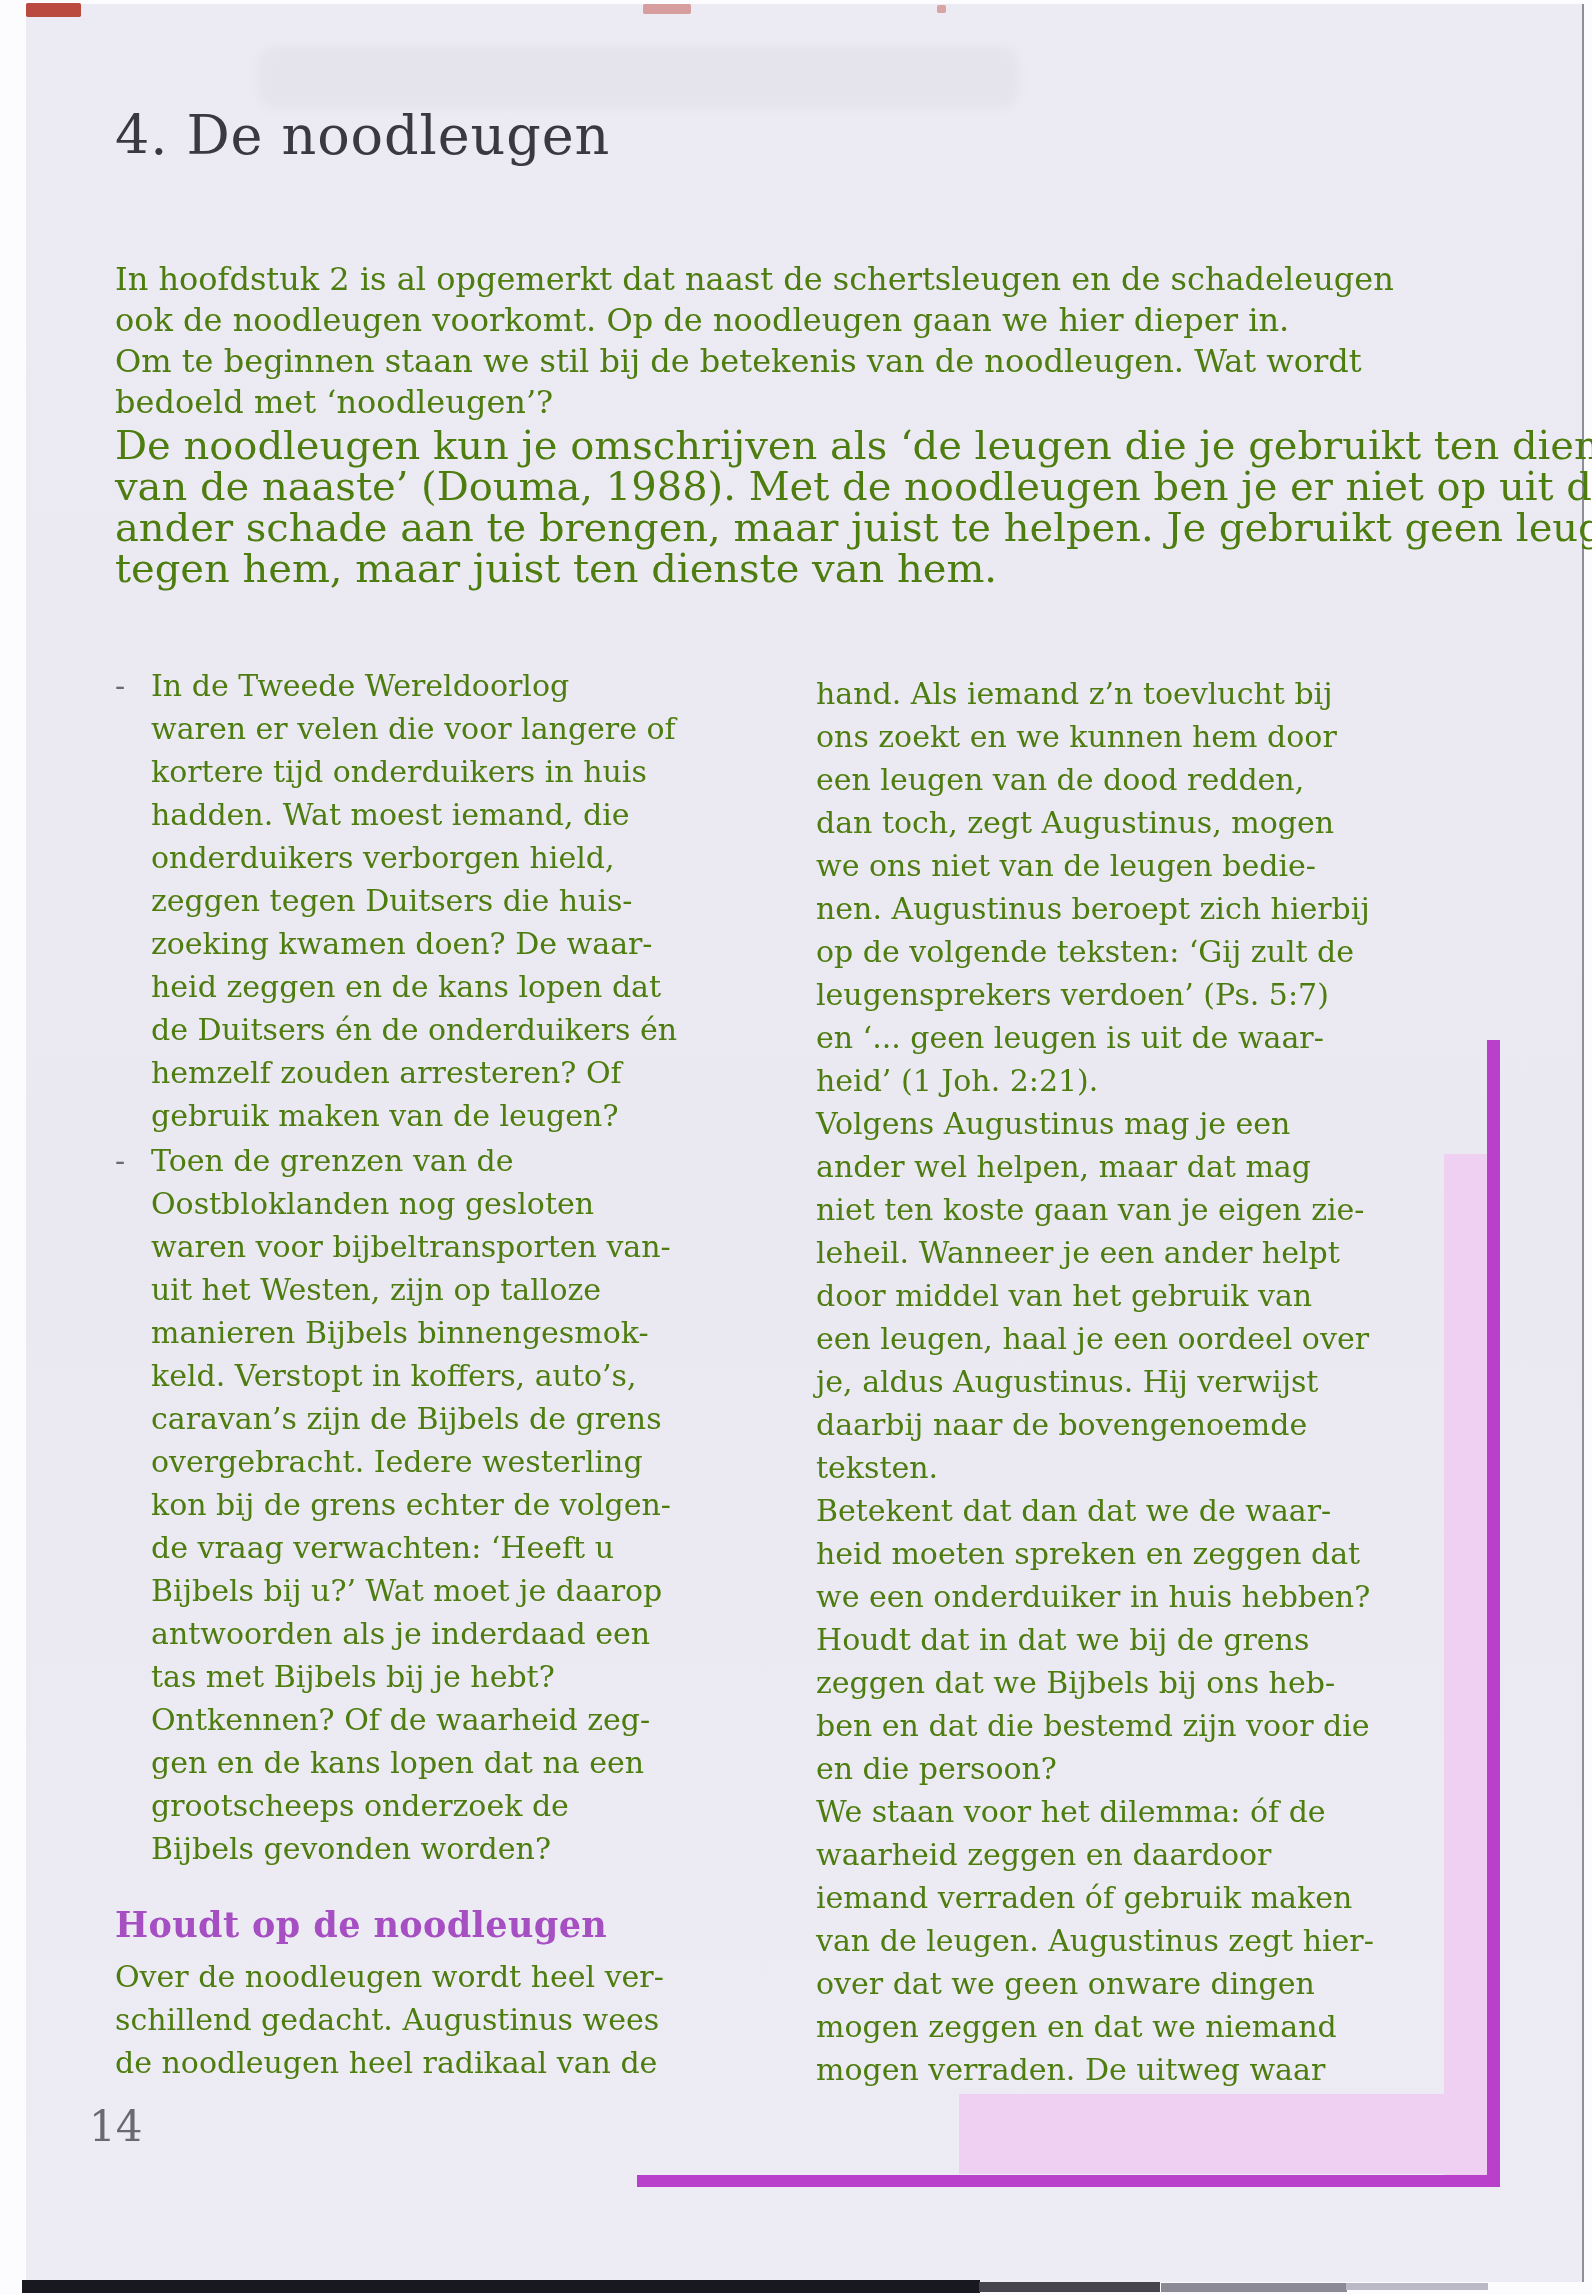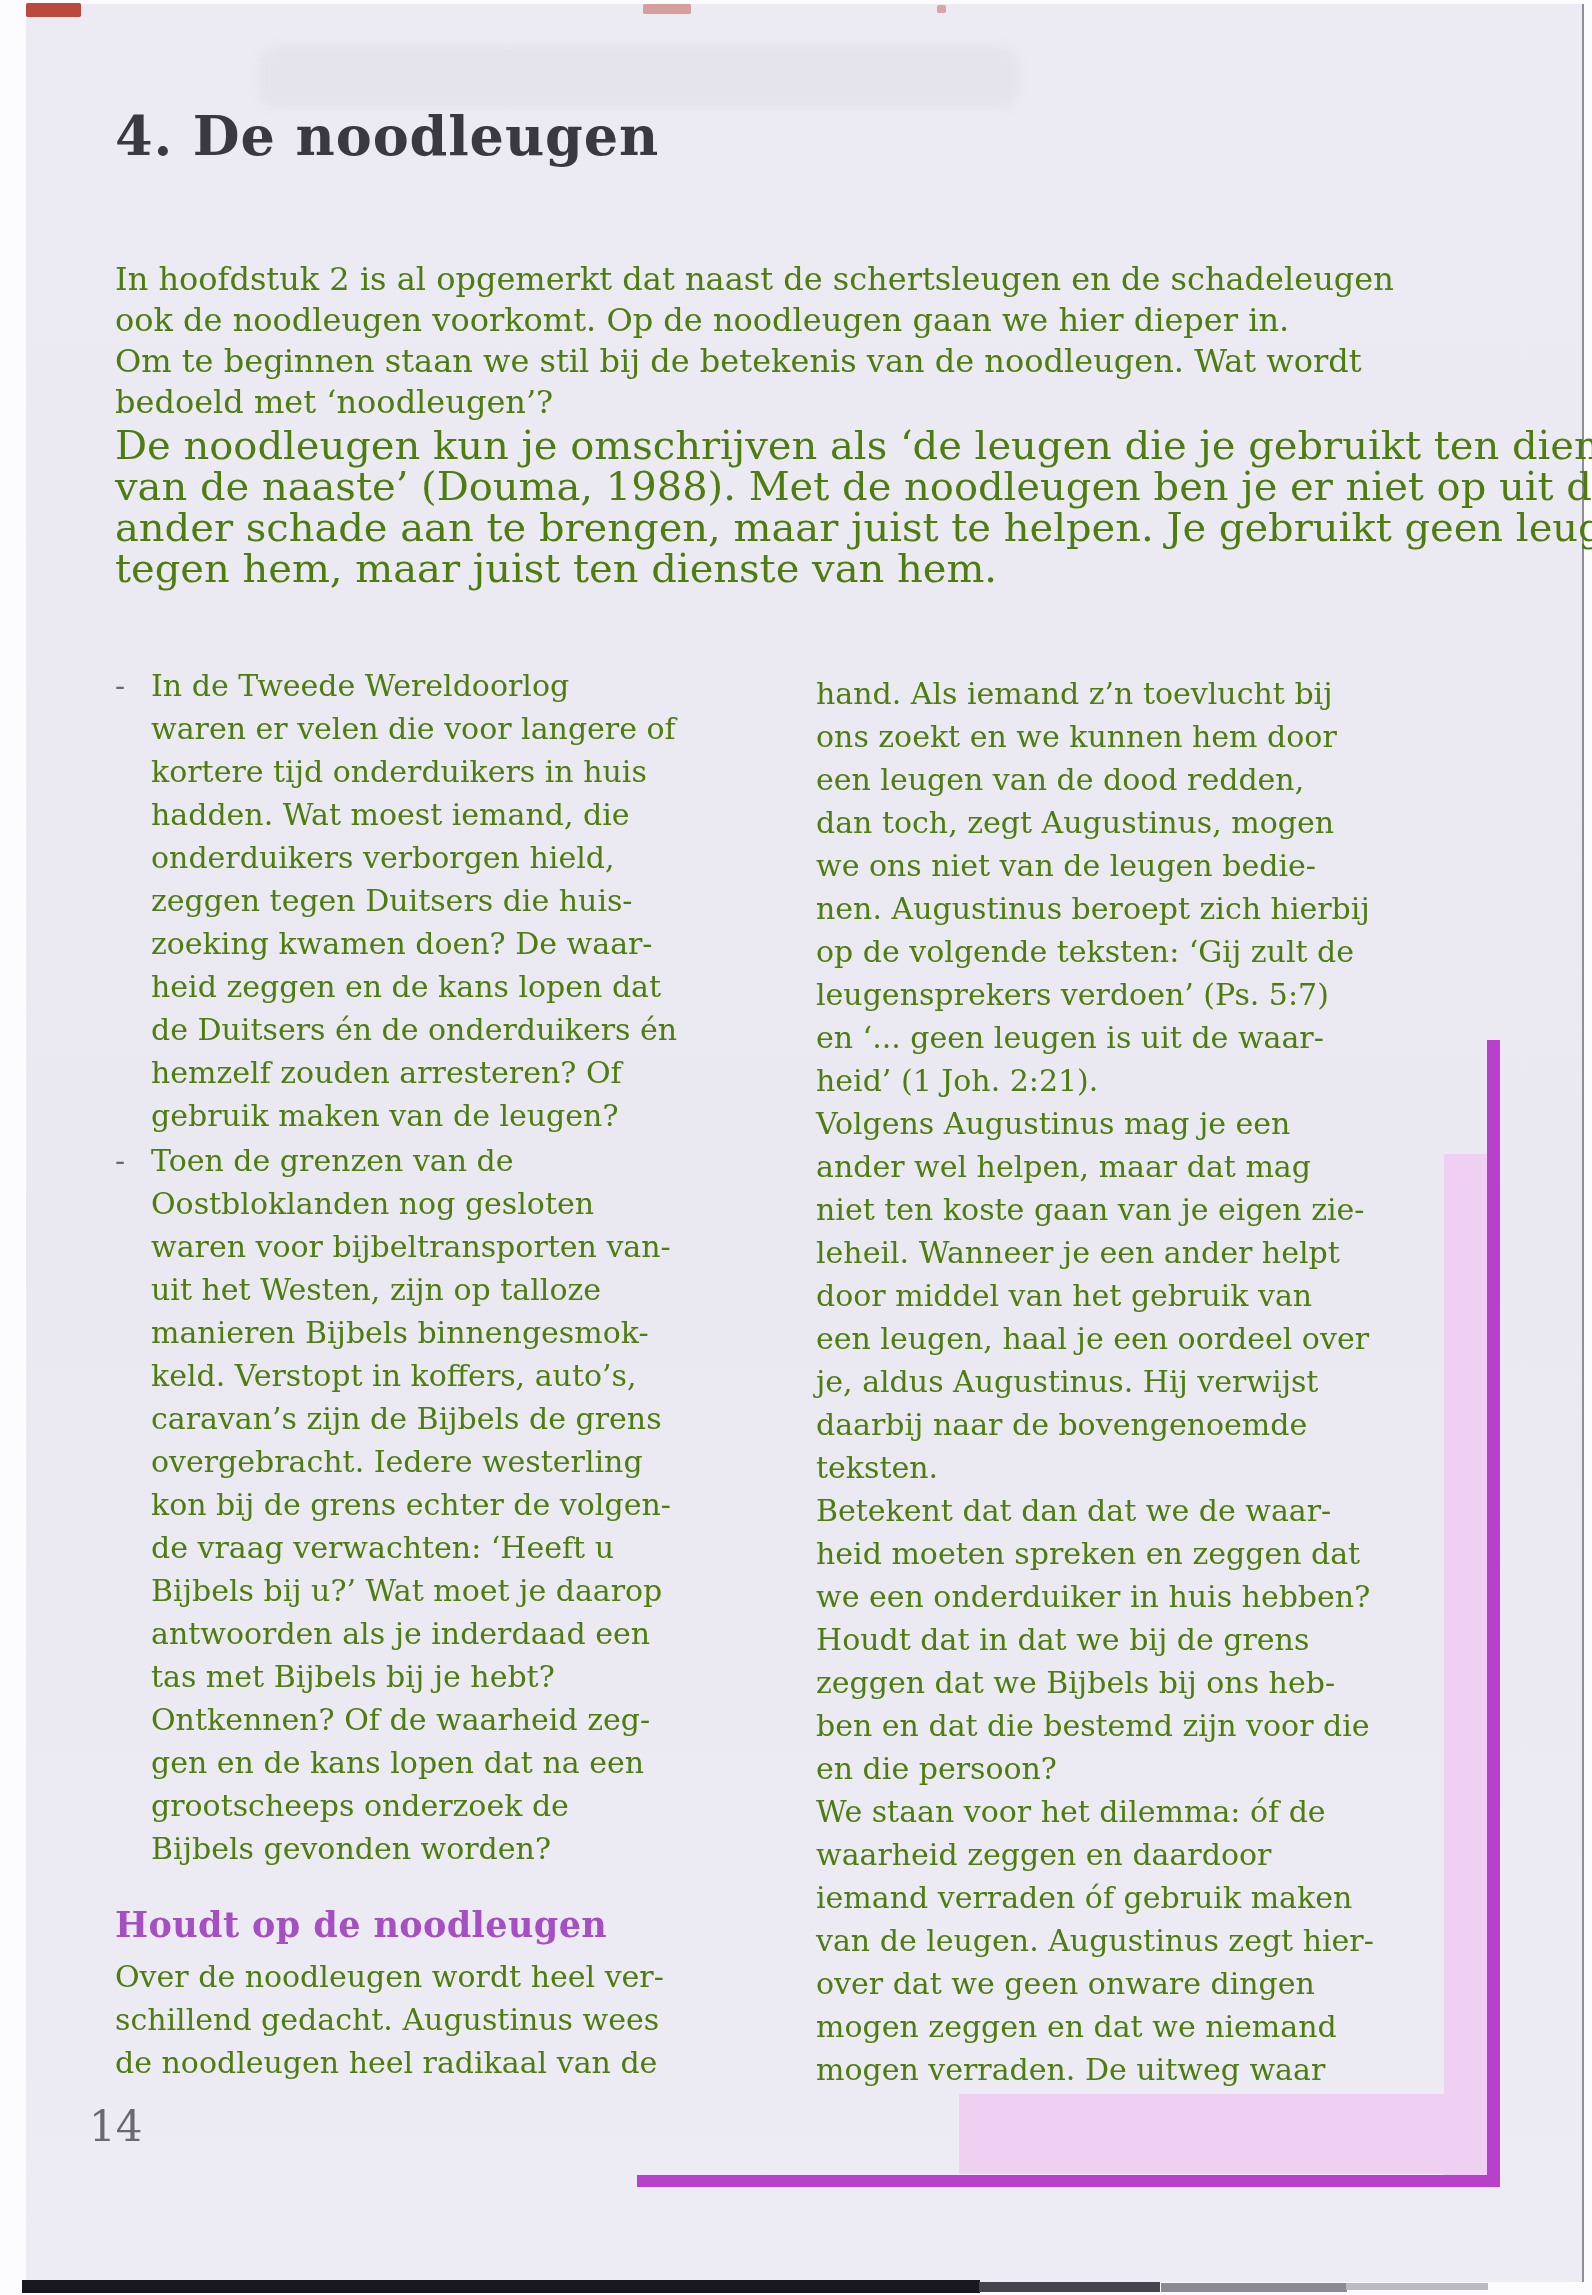--- a/index.html
+++ b/index.html
@@ -20,21 +20,21 @@
   .smudge {
     position: absolute;
     left: 259px; top: 47px; width: 759px; height: 60px;
     background: rgba(118,116,138,0.06);
     filter: blur(6px);
     border-radius: 17.3px;
   }
   .title {
     position: absolute;
     left: 115px; top: 104px;
-    font-size: 54px; font-weight: 700;
+    font-size: 54px; font-weight: 400;
     letter-spacing: 0.9px;
     color: #3a3942;
   }
   .lines { white-space: pre; color: #4d7c0f; }
   .intro {
     position: absolute; left: 115px; top: 259px; width: 1363px;
     font-size: 32px; line-height: 41px;
   }
   .definition {
     position: absolute; left: 115px; top: 425px; width: 1363px;

